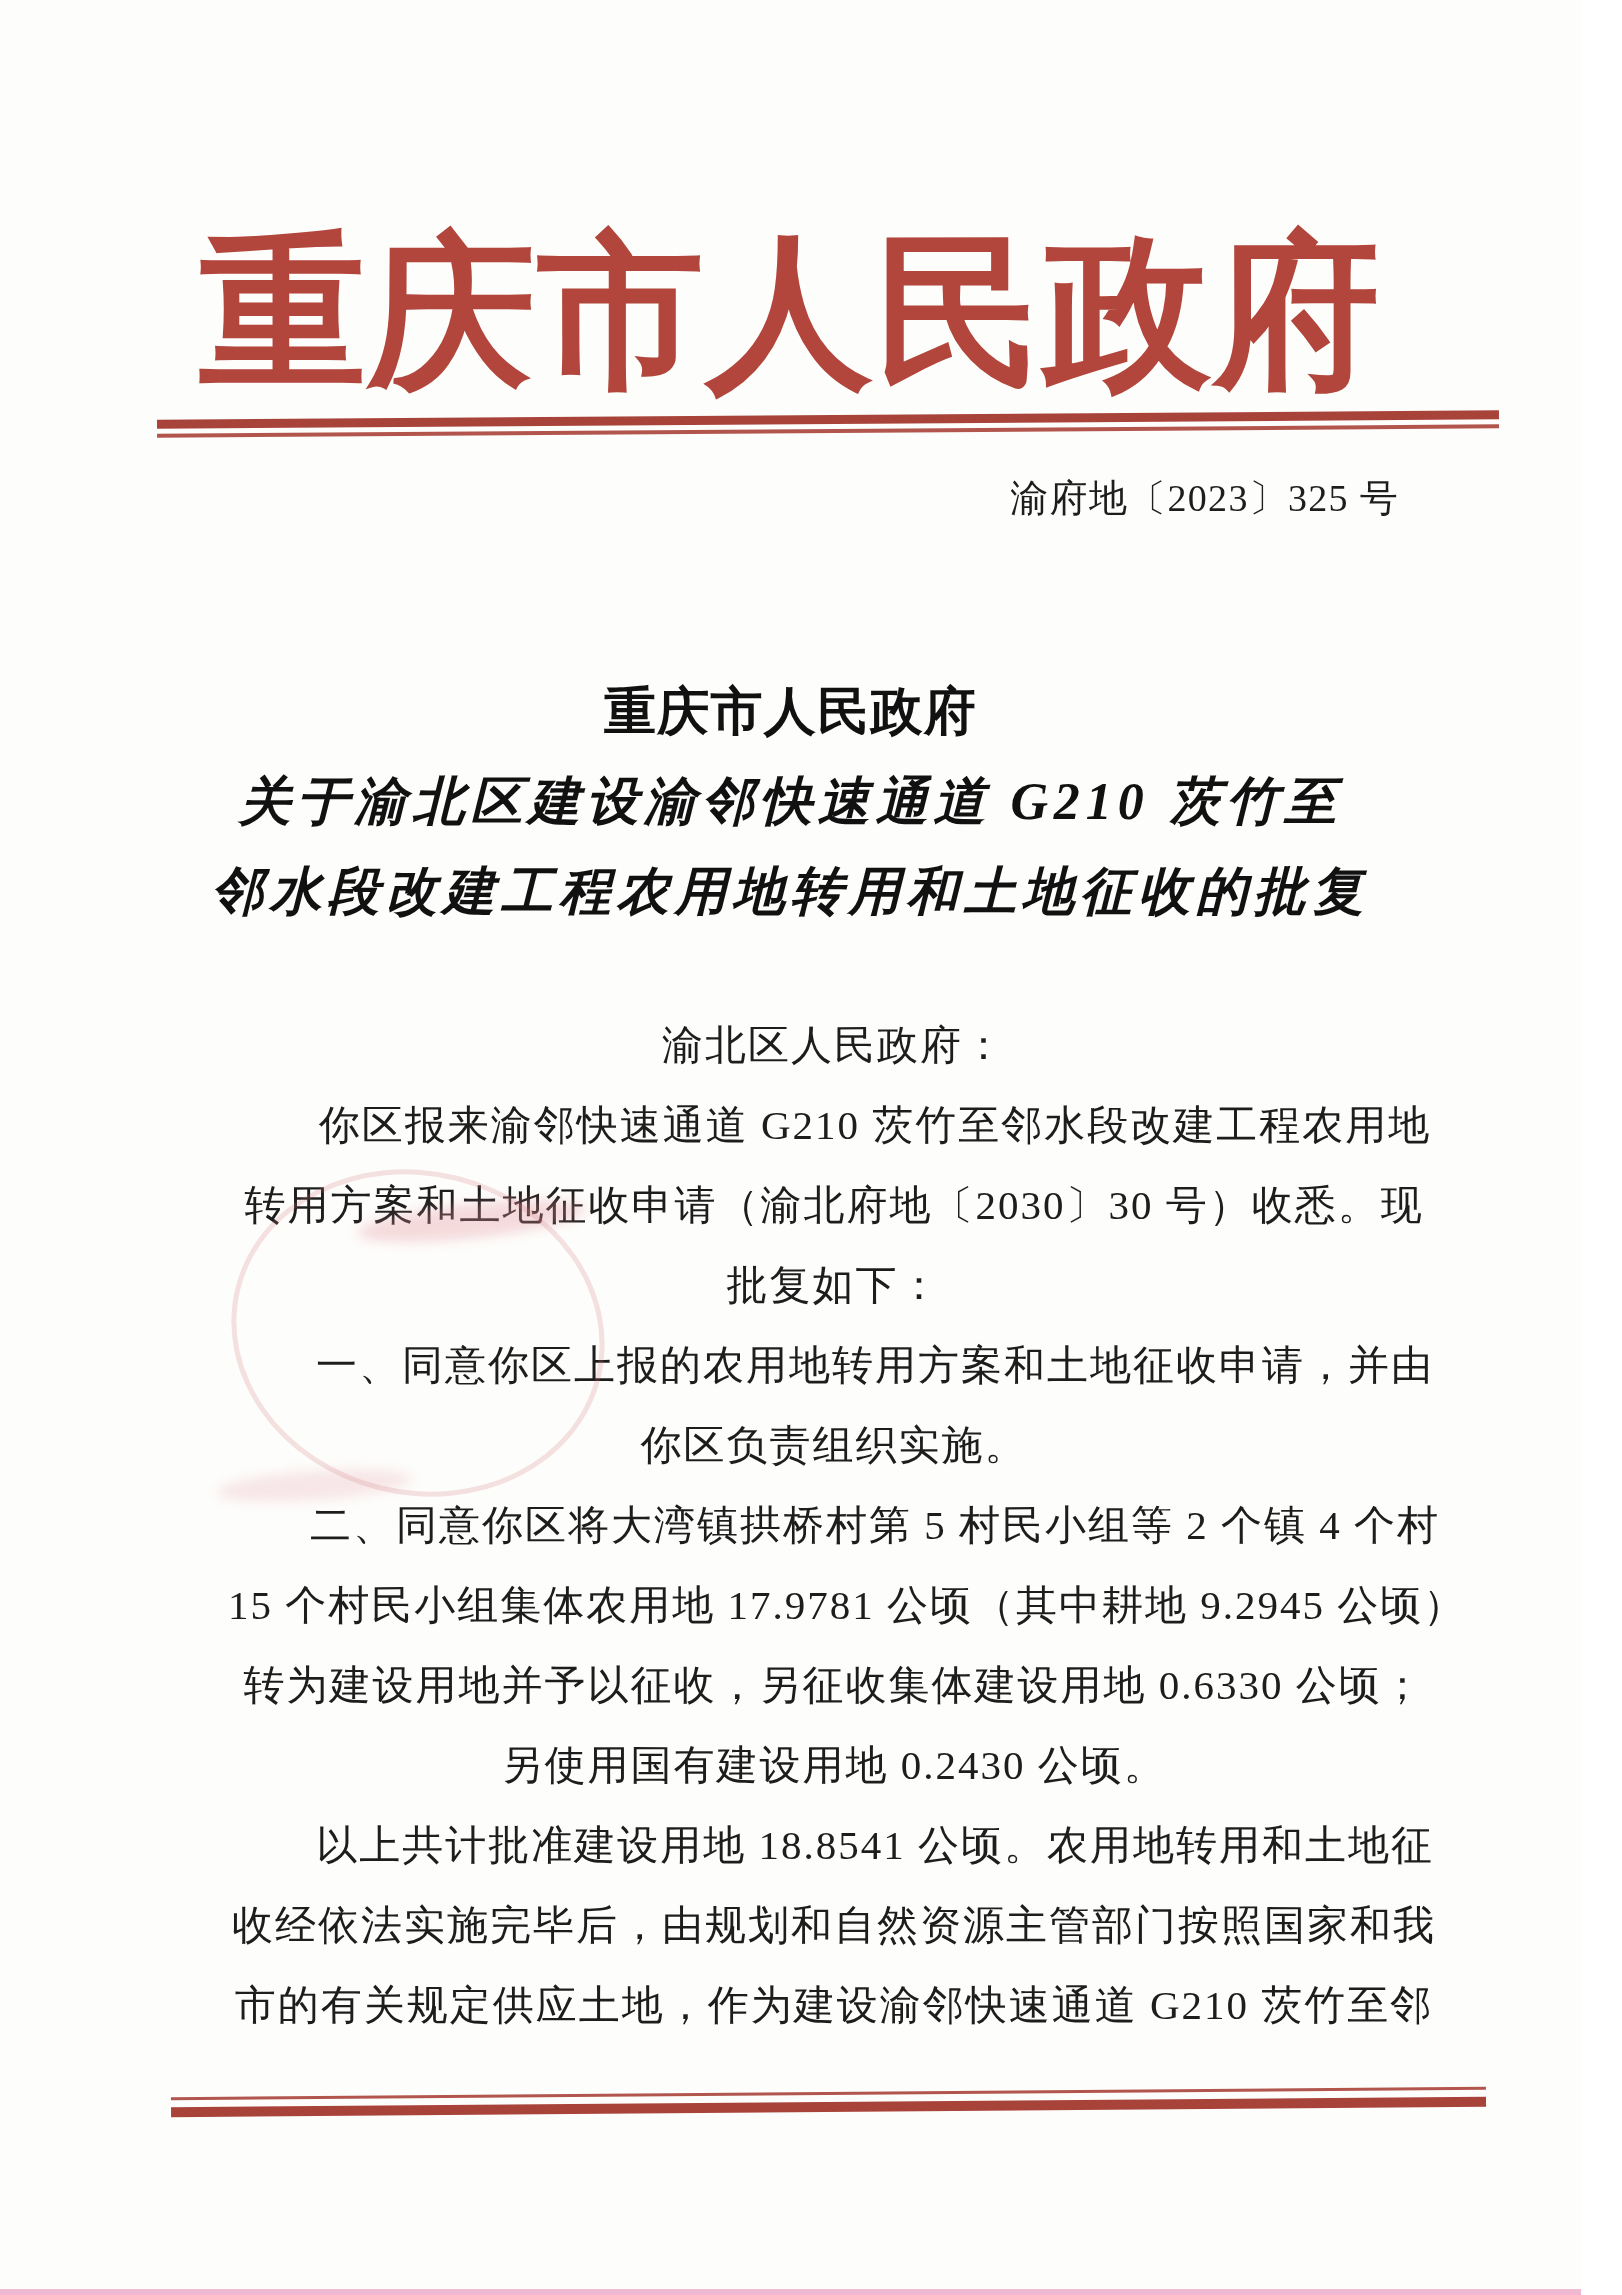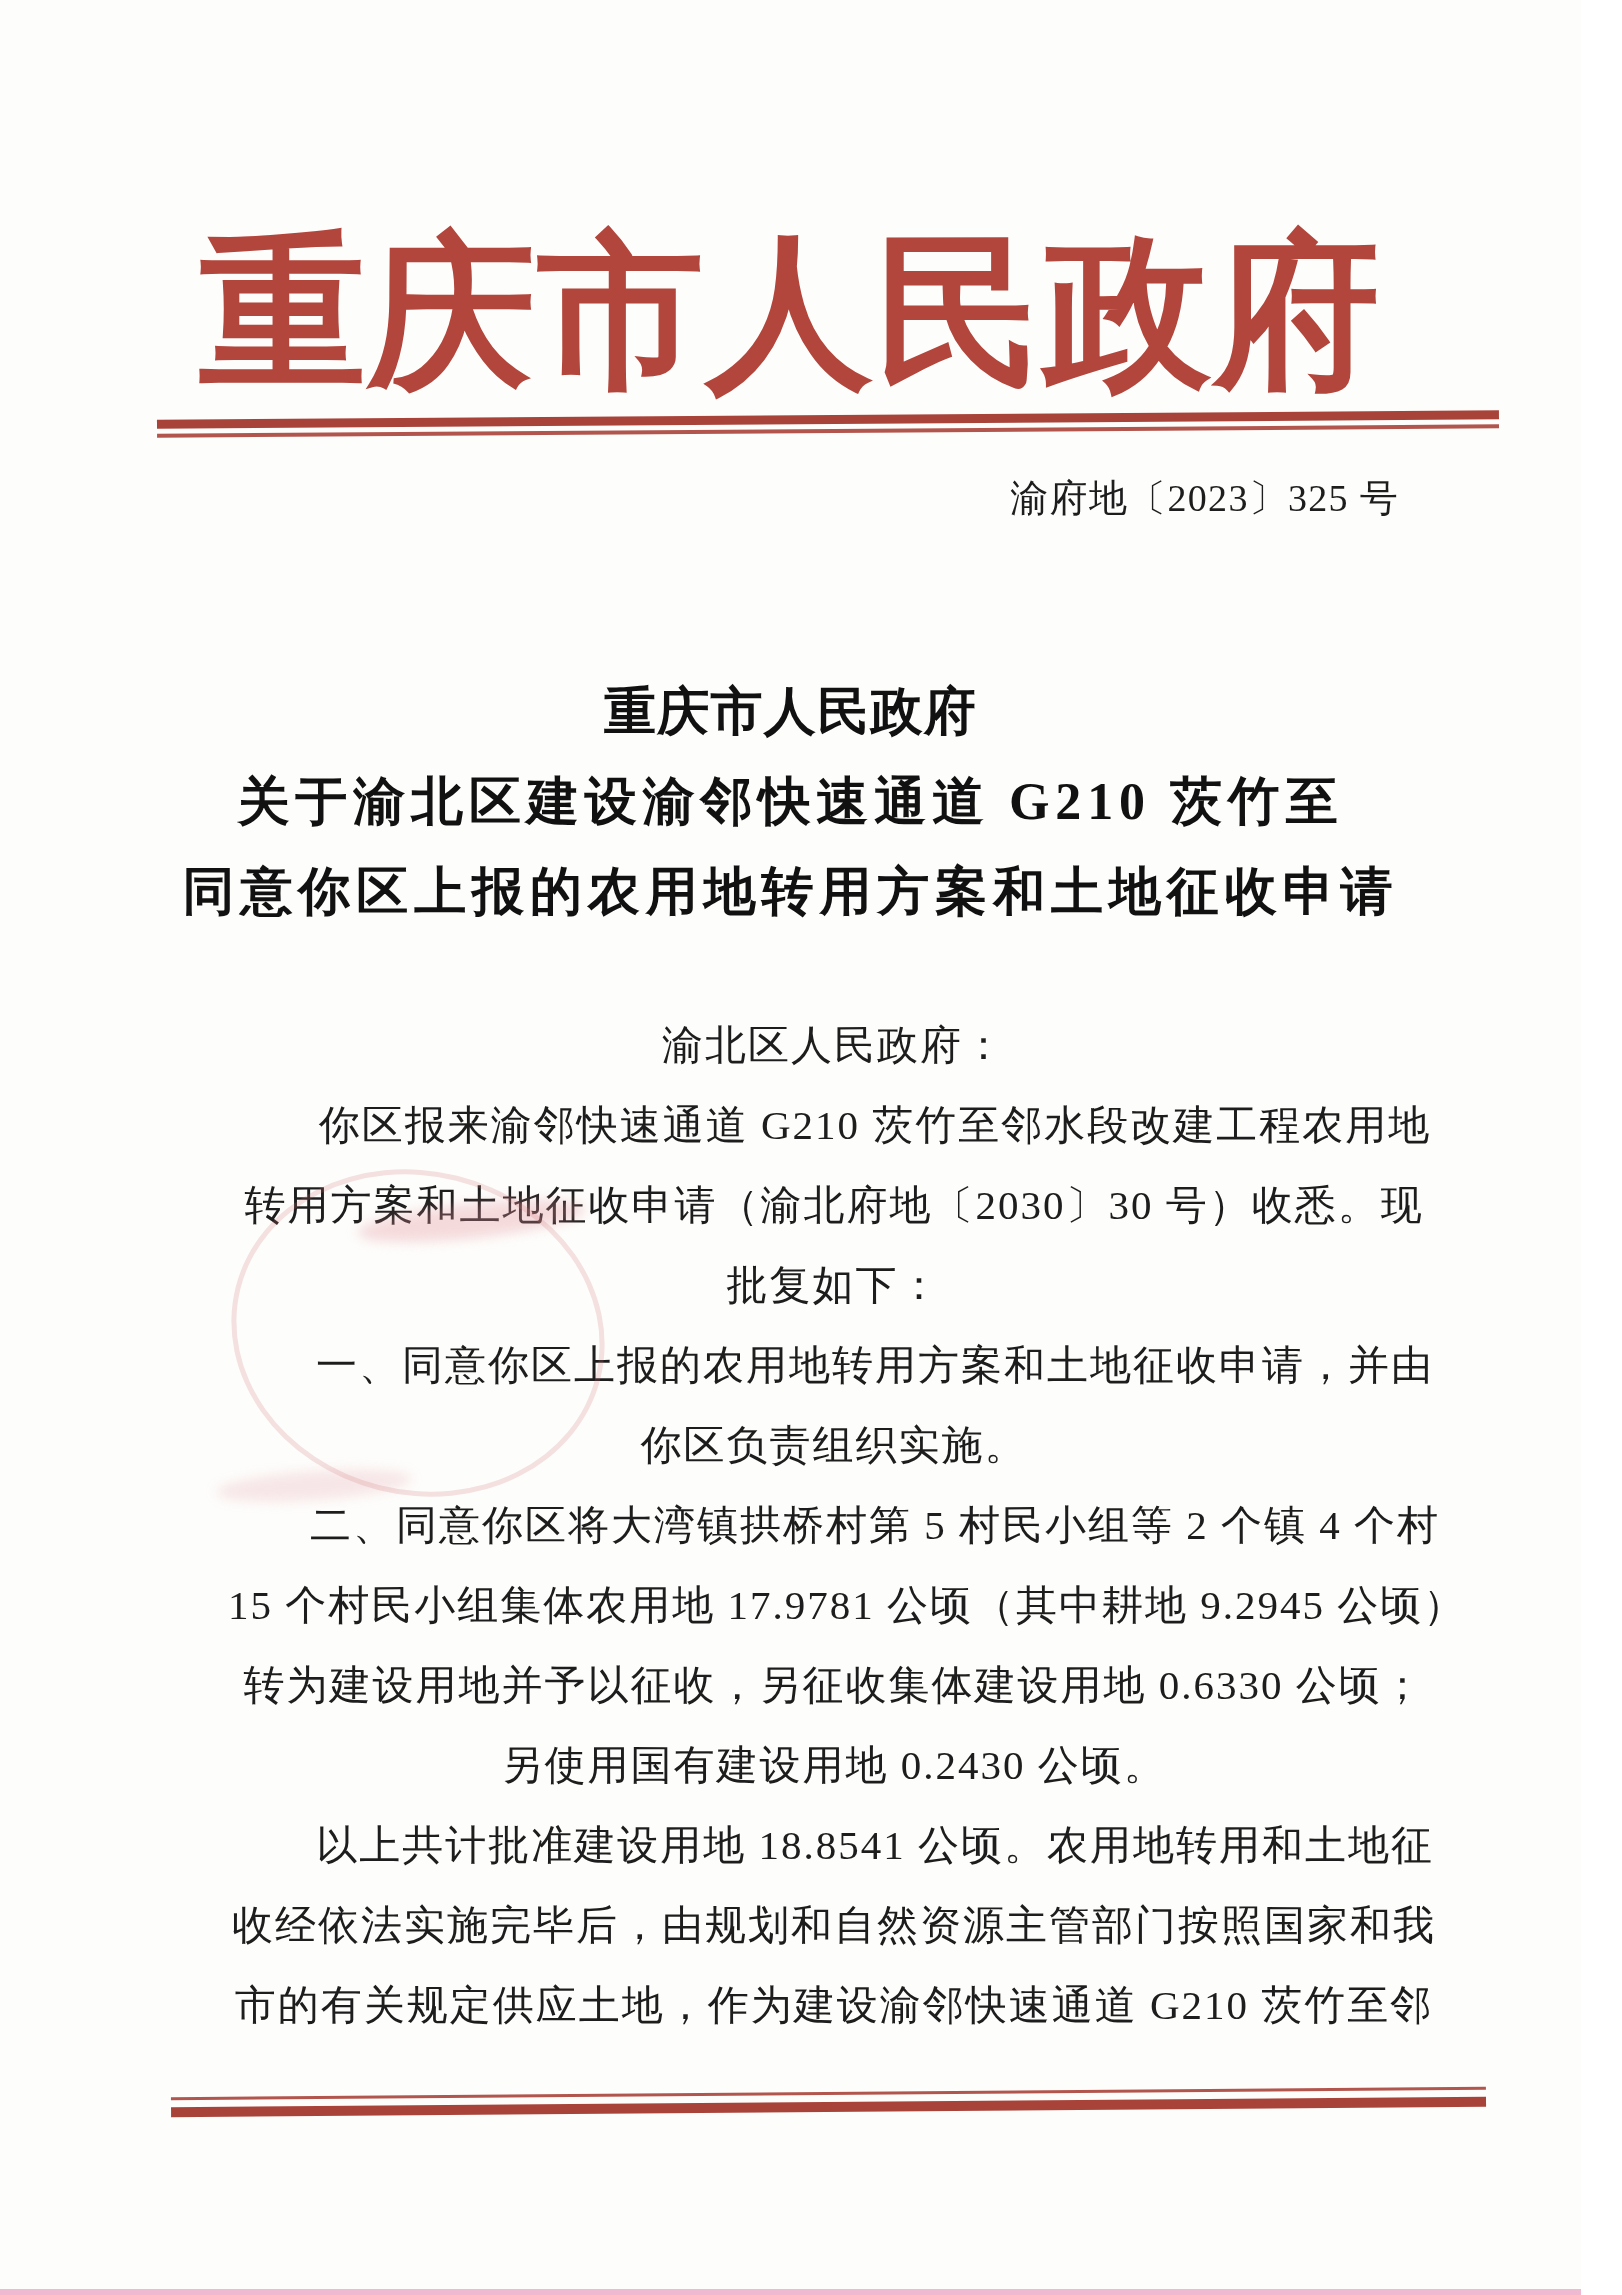--- a/index.html
+++ b/index.html
@@ -58,21 +58,21 @@
     text-align: center;
     color: #111111;
     font-weight: bold;
   }
   .title-line {
     font-size: 52px;
     line-height: 90px;
     letter-spacing: 1.3px;
     white-space: nowrap;
   }
-  .title-line.wide { letter-spacing: 5.9px; }
+  .title-line.wide { letter-spacing: 5.9px; font-style: italic; }
 
   
   .doc-body {
     position: absolute;
     left: 228px; top: 1005px;
     width: 1212px;
     color: #1d1d1d;
   }
   .body-line {
     font-size: 41px;
@@ -128,21 +128,21 @@
     <div class="bar-thick"></div>
     <div class="bar-gap"></div>
     <div class="bar-thin"></div>
   </div>
 
   <div class="doc-number">渝府地〔2023〕325 号</div>
 
   <div class="doc-title">
     <div class="title-line">重庆市人民政府</div>
     <div class="title-line wide">关于渝北区建设渝邻快速通道 G210 茨竹至</div>
-    <div class="title-line wide">同意你区上报的农用地转用方案和土地征收申请</div>
+    <div class="title-line wide">邻水段改建工程农用地转用和土地征收的批复</div>
   </div>
 
   <div class="doc-body">
     <div class="body-line">渝北区人民政府：</div>
     <div class="body-line indent">你区报来渝邻快速通道 G210 茨竹至邻水段改建工程农用地</div>
     <div class="body-line">转用方案和土地征收申请（渝北府地〔2030〕30 号）收悉。现</div>
     <div class="body-line">批复如下：</div>
     <div class="body-line indent">一、同意你区上报的农用地转用方案和土地征收申请，并由</div>
     <div class="body-line">你区负责组织实施。</div>
     <div class="body-line indent">二、同意你区将大湾镇拱桥村第 5 村民小组等 2 个镇 4 个村</div>

